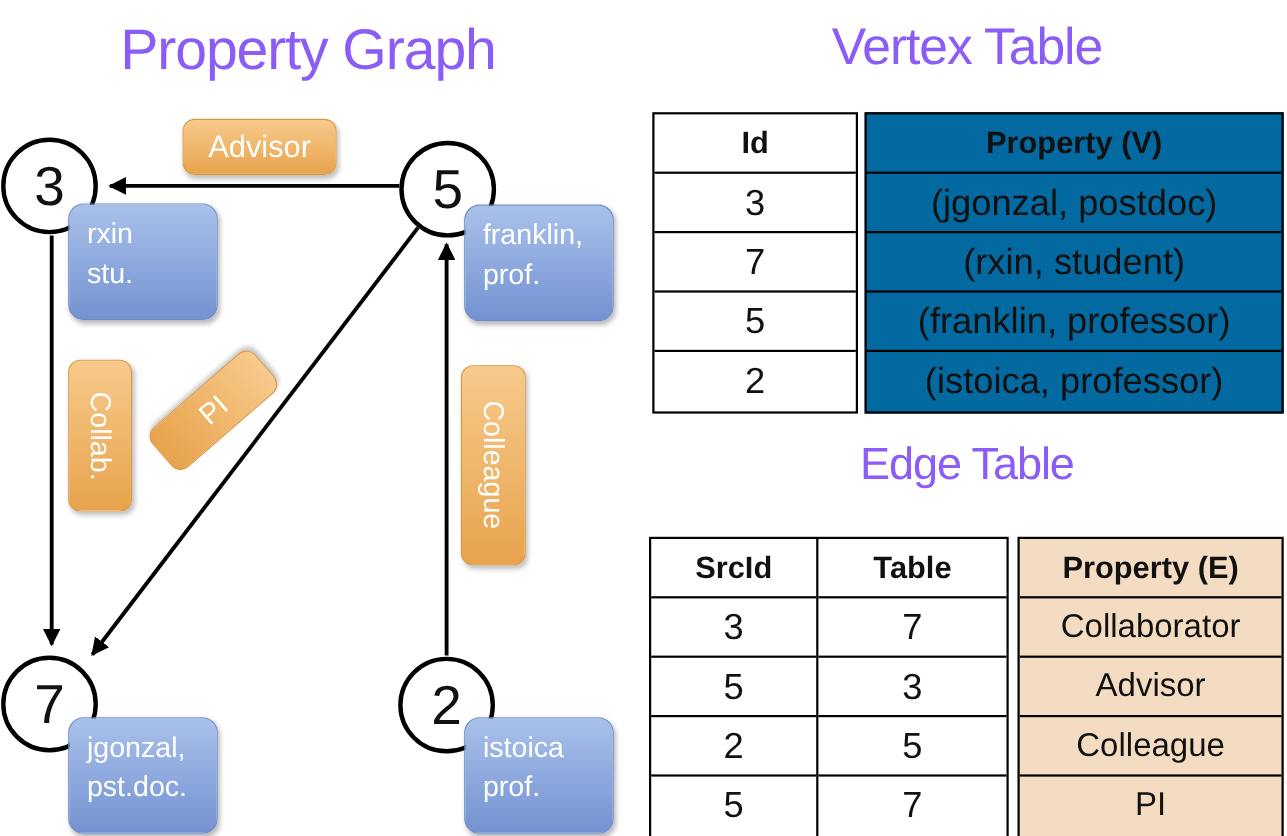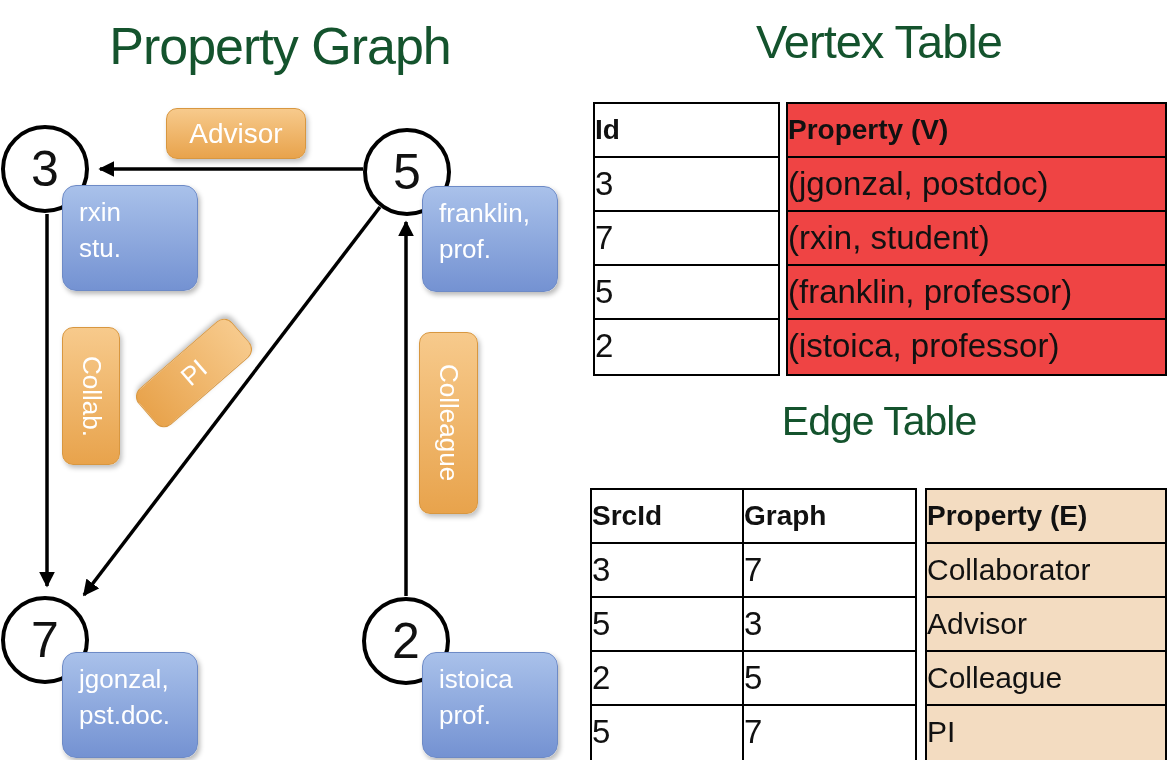--- a/index.html
+++ b/index.html
@@ -1,18 +1,18 @@
 <!DOCTYPE html>
 <html><head>
 <meta charset="utf-8">
 <style>
   html,body{margin:0;padding:0;background:#fff;}
   .canvas{position:relative;width:1170px;height:760px;background:#ffffff;overflow:hidden;
           font-family:"Liberation Sans", sans-serif;color:#111;}
-  .title{position:absolute;text-align:center;font-weight:300;color:#14532d;letter-spacing:-1px;}
+  .title{position:absolute;text-align:center;font-weight:300;color:#8b5cf6;letter-spacing:-1px;}
   .g-title{left:0;top:16px;width:560px;font-size:52px;}
   .vt-title{left:590px;top:14px;width:578px;font-size:47px;}
   .et-title{left:590px;top:398px;width:578px;font-size:41px;}
 
   svg.edges{position:absolute;left:0;top:0;width:560px;height:760px;}
 
   .vertex{position:absolute;width:88px;height:88px;border:4px solid #000;border-radius:50%;
           background:#fff;box-sizing:border-box;display:flex;align-items:center;justify-content:center;}
   .vertex span{font-size:50px;font-weight:300;color:#111;}
 
@@ -21,25 +21,25 @@
         box-shadow:2px 3px 5px rgba(0,0,0,0.28);color:#fff;
         padding:8px 0 0 16px;box-sizing:border-box;font-size:26px;line-height:36px;}
   .ebox{position:absolute;border-radius:11px;
         background:linear-gradient(#f7ca8c,#e8a34c);border:1px solid #d89740;
         box-shadow:2px 3px 5px rgba(0,0,0,0.25);color:#fff;
         display:flex;align-items:center;justify-content:center;font-size:28px;}
   .ebox.vert{writing-mode:vertical-rl;font-size:26px;}
   .ebox.pi{transform:rotate(-131deg);background:linear-gradient(#e8a34c,#f7ca8c);}
 
   .col{position:absolute;border:2px solid #000;box-sizing:border-box;background:#fff;}
-  .cell{height:54px;line-height:52px;border-bottom:2px solid #000;
+  .cell{height:54px;line-height:52px;text-align:center;border-bottom:2px solid #000;
         box-sizing:border-box;font-size:33px;font-weight:300;overflow:hidden;white-space:nowrap;}
   .cell:last-child{border-bottom:none;}
   .cell.hdr{font-weight:700;font-size:28px;}
-  .bluecol{background:#ef4444;}
+  .bluecol{background:#0369a1;}
   .tancol{background:#f3dcc1;}
   .twocol{display:flex;}
   .twocol .c{flex:0 0 150px;}
   .twocol .c2{flex:1 1 auto;border-left:2px solid #000;}
 </style>
 </head>
 <body>
 
 <div class="canvas">
 
@@ -113,21 +113,21 @@
 
   <div class="col twocol" style="left:590px;top:488px;width:327px;">
     <div class="c">
       <div class="cell hdr">SrcId</div>
       <div class="cell">3</div>
       <div class="cell">5</div>
       <div class="cell">2</div>
       <div class="cell">5</div>
     </div>
     <div class="c2">
-      <div class="cell hdr">Graph</div>
+      <div class="cell hdr">Table</div>
       <div class="cell">7</div>
       <div class="cell">3</div>
       <div class="cell">5</div>
       <div class="cell">7</div>
     </div>
   </div>
   <div class="col tancol" style="left:925px;top:488px;width:242px;">
     <div class="cell hdr">Property (E)</div>
     <div class="cell" style="font-size:30px;">Collaborator</div>
     <div class="cell" style="font-size:30px;">Advisor</div>

